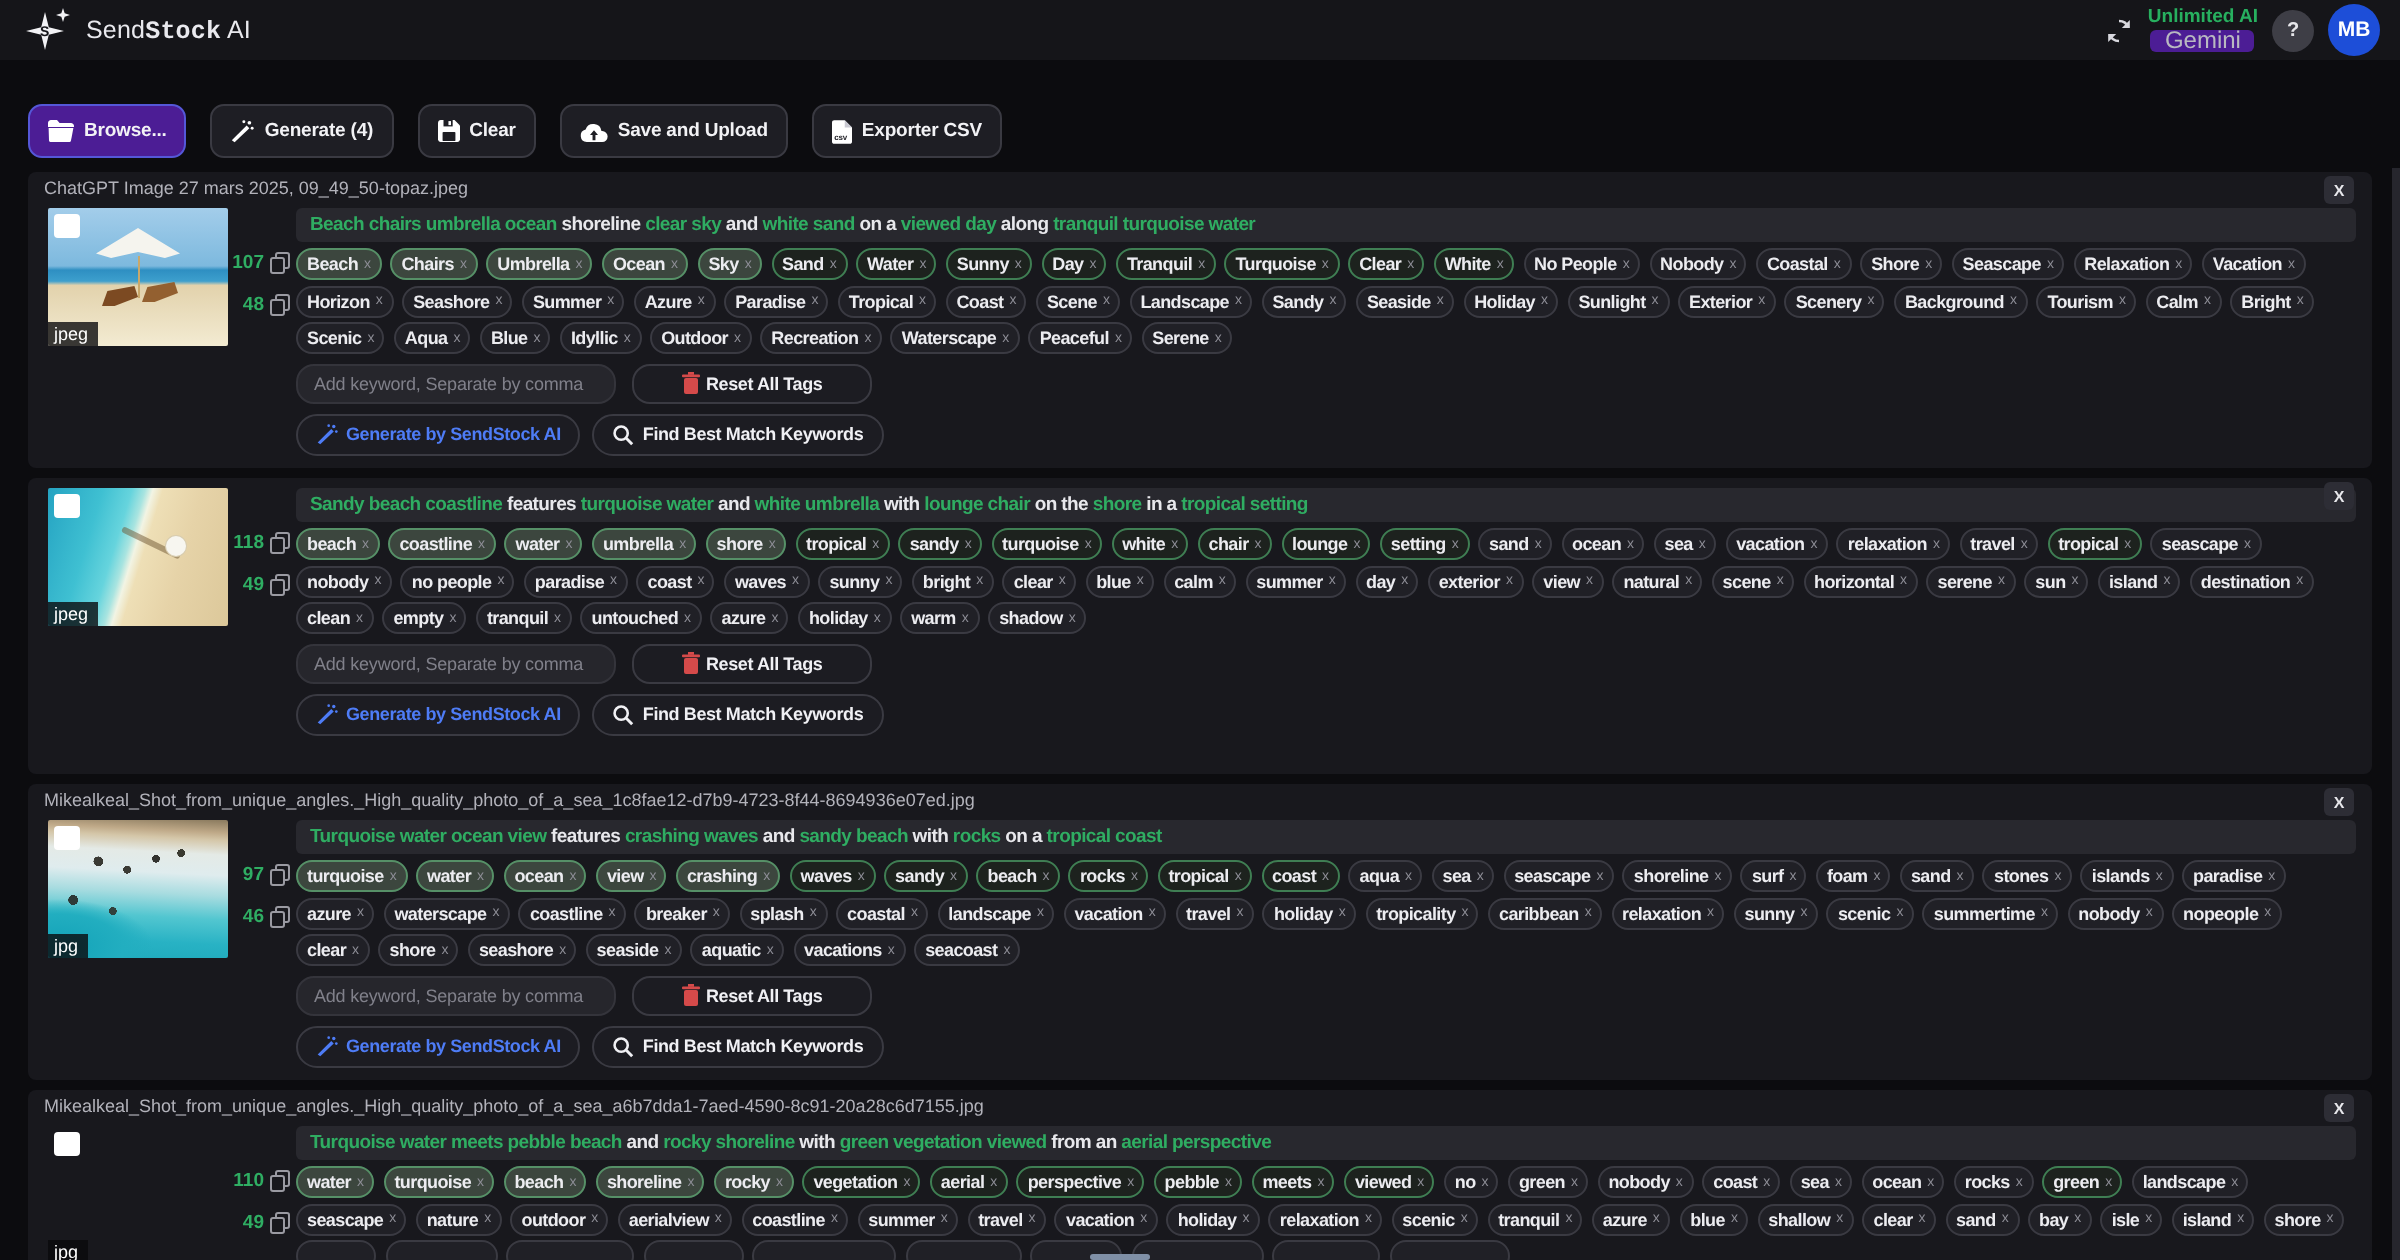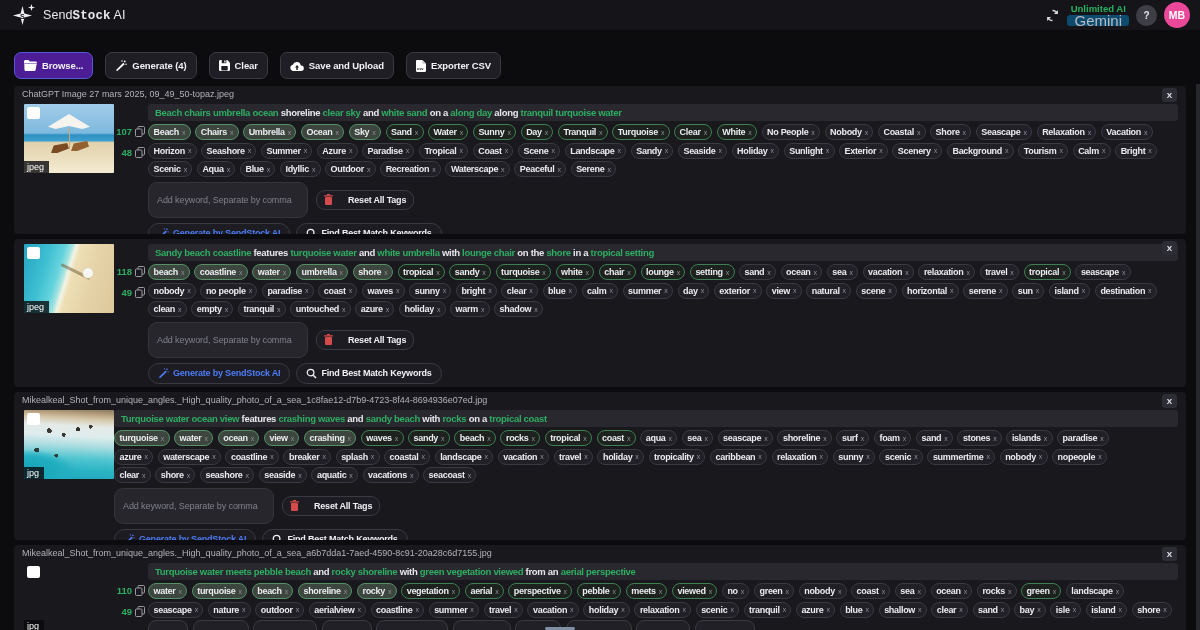--- a/index.html
+++ b/index.html
@@ -9,23 +9,23 @@
 .logo { position:relative; width:25px; height:26px; margin-right:6px; }
 .star { position:absolute; left:1px; top:4px; width:19px; height:19px; background:#f2f2f5; clip-path:polygon(50% 0,60% 40%,100% 50%,60% 60%,50% 100%,40% 60%,0 50%,40% 40%); }
 .star-s { position:absolute; left:8px; top:11px; font-size:7px; font-weight:bold; color:#15151a; }
 .star2 { position:absolute; right:2px; top:2px; width:7px; height:7px; background:#f2f2f5; clip-path:polygon(50% 0,62% 38%,100% 50%,62% 62%,50% 100%,38% 62%,0 50%,38% 38%); }
 .brand { font-size:12.5px; color:#e9e9ee; letter-spacing:.1px; }
 .brand b { font-weight:700;font-family:Liberation Mono, monospace; }
 .hdr-right { position:absolute; right:10px; top:0; height:30px; display:flex; align-items:center; gap:7px; }
 .refresh { margin-right:1px; display:flex; }
 .plan { display:flex; flex-direction:column; align-items:center; gap:1px; }
 .plan-name { color:#27b05f; font-weight:700; font-size:9.5px; line-height:10px; }
-.plan-model { background:#0c4a6e; color:#b9b9c1; font-size:15px; line-height:11px; padding:0 7px; border-radius:3px; }
+.plan-model { background:#4c1d95; color:#b9b9c1; font-size:12px; line-height:11px; padding:0 7px; border-radius:3px; }
 .help { width:21px; height:21px; border-radius:50%; background:#3e3e46; color:#e6e6ea; font-size:10px; font-weight:700; display:flex; align-items:center; justify-content:center; }
-.avatar { width:26px; height:26px; border-radius:50%; background:#ec4899; color:#fff; font-size:10.5px; font-weight:700; display:flex; align-items:center; justify-content:center; }
+.avatar { width:26px; height:26px; border-radius:50%; background:#1d4ed8; color:#fff; font-size:10.5px; font-weight:700; display:flex; align-items:center; justify-content:center; }
 .toolbar { display:flex; gap:12px; padding:22px 0 0 14px; height:56px; }
 .tbtn { display:inline-flex; align-items:center; gap:5px; height:27px; padding:0 9px; border-radius:7px; background:#1e1e24; border:1px solid #3a3a42; color:#f2f2f5; font-size:9.5px; font-weight:700; letter-spacing:-.1px; }
 .tbtn.primary { background:#4c1d95; border-color:#5557d8; }
 .tbtn svg { display:block; }
 .cards { padding:0 14px; }
 .card { position:relative; background:#18181d; border-radius:4px; height:148px; margin-bottom:5px; padding:2px 8px 0 8px; overflow:hidden; }
 .fname { font-size:9px; color:#b2b2ba; line-height:13px; white-space:nowrap; }
 .close { position:absolute; top:2px; right:9px; width:15px; height:14px; background:#2d2d35; border-radius:3px; color:#e8e8ec; font-size:8px; font-weight:700; display:flex; align-items:center; justify-content:center; }
 .body { display:flex; margin-top:3px; }
 .thumbwrap { width:92px; }
@@ -43,23 +43,23 @@
 .titlebox { height:17px; background:#28282e; border-radius:3px; padding:0 7px; font-size:9.5px; line-height:17px; white-space:nowrap; overflow:hidden; margin-bottom:3px; letter-spacing:-.3px; }
 .titlebox .g { color:#2fad62; font-weight:600; }
 .titlebox .w { color:#e8e8ec; font-weight:700; }
 .tagrow { display:flex; gap:4.5px; height:16px; margin-bottom:2.5px; overflow:hidden; flex-wrap:nowrap; }
 .tag { display:inline-flex; align-items:center; gap:3px; height:16px; padding:0 4.5px; border-radius:8px; background:#202026; border:1px solid #3a3a42; color:#ececf0; font-size:9px; font-weight:600; white-space:nowrap; letter-spacing:-.3px; flex:none; }
 .tag .x { color:#8d8d96; font-size:7px; font-weight:400; }
 .tag.o { background:#1d221e; border-color:#3f7e53; }
 .tag.f { background:#3c463e; border-color:#569067; }
 .tagrow.cut .tag:nth-child(1){width:40px}.tagrow.cut .tag:nth-child(2){width:56px}.tagrow.cut .tag:nth-child(3){width:64px}.tagrow.cut .tag:nth-child(4){width:50px}.tagrow.cut .tag:nth-child(5){width:72px}.tagrow.cut .tag:nth-child(6){width:58px}.tagrow.cut .tag:nth-child(7){width:46px}.tagrow.cut .tag:nth-child(8){width:66px}.tagrow.cut .tag:nth-child(9){width:54px}.tagrow.cut .tag:nth-child(10){width:60px}
 .inputrow { display:flex; align-items:center; gap:8px; margin-top:4.5px; }
-.kwinput { width:160px; height:36px; background:#26262c; border:1px solid #34343b; border-radius:9px; color:#e8e8ec; font-size:9px; padding:0 8px; font-family:"Liberation Sans",sans-serif; letter-spacing:-.1px; }
+.kwinput { width:160px; height:20px; background:#26262c; border:1px solid #34343b; border-radius:9px; color:#e8e8ec; font-size:9px; padding:0 8px; font-family:"Liberation Sans",sans-serif; letter-spacing:-.1px; }
 .kwinput::placeholder { color:#80808a; }
-.resetbtn { display:inline-flex; align-items:center; gap:15px; height:20px; padding:0 7px; border-radius:9px; background:#1c1c22; border:1px solid #3a3a42; color:#f0f0f4; font-size:9px; font-weight:600; letter-spacing:-.2px; }
+.resetbtn { display:inline-flex; align-items:center; gap:3px; height:20px; padding:0 24px; border-radius:9px; background:#1c1c22; border:1px solid #3a3a42; color:#f0f0f4; font-size:9px; font-weight:600; letter-spacing:-.2px; }
 .btnrow { display:flex; align-items:flex-start; gap:6px; margin-top:5px; }
 .actbtn { display:inline-flex; align-items:center; gap:4px; height:21px; padding:0 9px; border-radius:11px; background:#1c1c22; border:1px solid #3a3a42; font-size:9px; font-weight:600; color:#f0f0f4; letter-spacing:-.2px; }
 .actbtn.blue { color:#4e7cf6; }
 .thumb-1 { background:linear-gradient(180deg,#a3cdea 0%,#7db9de 42%,#2e8fc2 45%,#3d9fcd 53%,#e2d2ac 56%,#f3ebd2 100%); }
 .thumb-1 .um { left:24px; top:10px; width:42px; height:15px; background:#f5f4ee; clip-path:polygon(50% 0,100% 85%,82% 100%,50% 80%,18% 100%,0 85%); }
 .thumb-1 .pole { left:44.5px; top:24px; width:1.5px; height:21px; background:#c8a86b; }
 .thumb-1 .ch1 { left:27px; top:39px; width:18px; height:10px; background:#7c4a22; clip-path:polygon(0 100%,15% 25%,90% 0,100% 55%,35% 100%); }
 .thumb-1 .ch2 { left:47px; top:37px; width:18px; height:10px; background:#936030; clip-path:polygon(0 100%,15% 25%,90% 0,100% 55%,35% 100%); }
 .thumb-2 { background:linear-gradient(107deg,#25a3c2 0%,#3fc0d2 25%,#66d4dd 38%,#a8e4e0 44%,#f2f4e4 47.5%,#eedfb6 52%,#e6d3a8 70%,#dcc89a 100%); }
 .thumb-2 .um { left:59px; top:24px; width:10px; height:10px; border-radius:50%; background:#f7f6f0; box-shadow:0 0 0 .5px #d8cdb0; }
@@ -182,21 +182,21 @@
           <span class="num">48</span>
           <span class="copy">
               <svg width="10" height="11" viewBox="0 0 10 11">
                 <rect x="3" y="0.5" width="6.5" height="7.5" rx="1" fill="none" stroke="#9a9aa2" stroke-width="1"></rect>
                 <rect x="0.5" y="3" width="6.5" height="7.5" rx="1" fill="#18181d" stroke="#9a9aa2" stroke-width="1"></rect>
               </svg>
             </span>
         </div>
       </div>
       <div class="content">
-        <div class="titlebox"><span class="g">Beach chairs umbrella ocean</span><span class="w"> shoreline</span><span class="g"> clear sky</span><span class="w"> and</span><span class="g"> white sand</span><span class="w"> on a</span><span class="g"> along day</span><span class="w"> along</span><span class="g"> tranquil turquoise water</span></div>
+        <div class="titlebox"><span class="g">Beach chairs umbrella ocean</span><span class="w"> shoreline</span><span class="g"> clear sky</span><span class="w"> and</span><span class="g"> white sand</span><span class="w"> on a</span><span class="g"> viewed day</span><span class="w"> along</span><span class="g"> tranquil turquoise water</span></div>
         <div class="tags">
             <div class="tagrow">
               <span class="tag f">
                 <span>Beach</span>
                 <span class="x">x</span>
               </span>
               <span class="tag f">
                 <span>Chairs</span>
                 <span class="x">x</span>
               </span>
@@ -694,20 +694,40 @@
   </section>
 
   <section class="card">
     <div class="fname">Mikealkeal_Shot_from_unique_angles._High_quality_photo_of_a_sea_1c8fae12-d7b9-4723-8f44-8694936e07ed.jpg</div>
     <div class="close">X</div>
     <div class="body">
       <div class="thumbwrap">
         <div class="thumb thumb-3">
           <span class="cb"></span>
           <span class="ext">jpg</span>
+        </div>
+      </div>
+      <div class="numcol">
+        <div class="numrow first">
+          <span class="num">97</span>
+          <span class="copy">
+              <svg width="10" height="11" viewBox="0 0 10 11">
+                <rect x="3" y="0.5" width="6.5" height="7.5" rx="1" fill="none" stroke="#9a9aa2" stroke-width="1"></rect>
+                <rect x="0.5" y="3" width="6.5" height="7.5" rx="1" fill="#18181d" stroke="#9a9aa2" stroke-width="1"></rect>
+              </svg>
+            </span>
+        </div>
+        <div class="numrow second">
+          <span class="num">46</span>
+          <span class="copy">
+              <svg width="10" height="11" viewBox="0 0 10 11">
+                <rect x="3" y="0.5" width="6.5" height="7.5" rx="1" fill="none" stroke="#9a9aa2" stroke-width="1"></rect>
+                <rect x="0.5" y="3" width="6.5" height="7.5" rx="1" fill="#18181d" stroke="#9a9aa2" stroke-width="1"></rect>
+              </svg>
+            </span>
         </div>
       </div>
       <div class="content">
         <div class="titlebox"><span class="g">Turquoise water ocean view</span><span class="w"> features</span><span class="g"> crashing waves</span><span class="w"> and</span><span class="g"> sandy beach</span><span class="w"> with</span><span class="g"> rocks</span><span class="w"> on a</span><span class="g"> tropical coast</span></div>
         <div class="tags">
             <div class="tagrow">
               <span class="tag f">
                 <span>turquoise</span>
                 <span class="x">x</span>
               </span>

